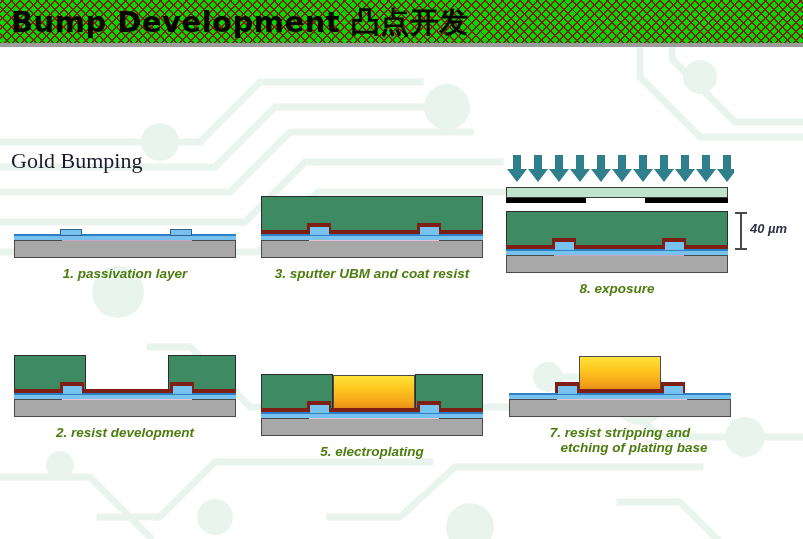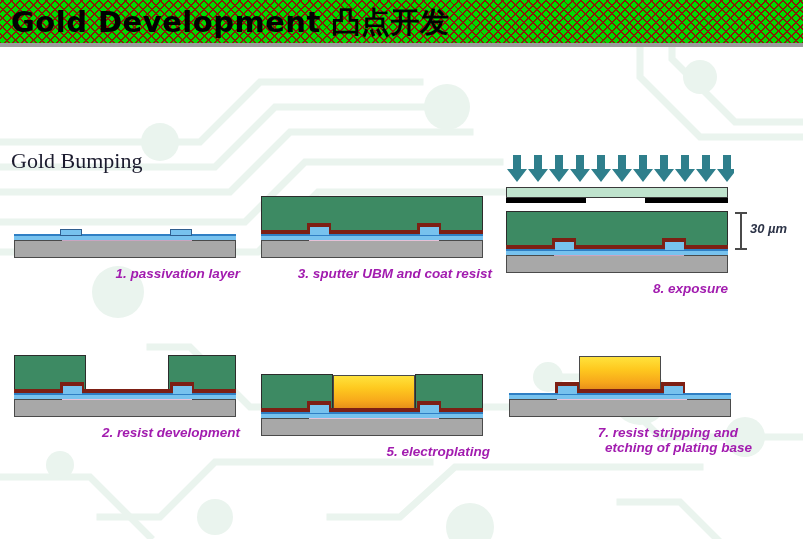--- a/index.html
+++ b/index.html
@@ -54,24 +54,24 @@
     font-family:"Liberation Serif",serif;
     font-size:22px;color:#1b1b2e;
     z-index:3;white-space:nowrap;
   }
 
   
   .step{position:absolute;z-index:3;}
   .stack{position:relative;}
   .cap{
     position:absolute;
-    text-align:right;
+    text-align:center;
     font-size:13.5px;
     font-weight:bold;font-style:italic;
-    color:#a21caf;
+    color:#4d7c0f;
     line-height:15px;
     white-space:nowrap;
     z-index:4;
   }
 
   
   .lyr{position:absolute;box-sizing:border-box;}
   .substrate{background:#a8a8a8;border:1px solid #4a4a4a;}
   .metal{background:#c9a5c0;}
   .metal-lt{background:#e6c2d8;}
@@ -128,21 +128,21 @@
     <circle cx="215" cy="470" r="18"></circle>
     <circle cx="470" cy="480" r="24"></circle>
     <circle cx="60" cy="418" r="14"></circle>
   </g>
 </svg>
 </div>
 
 <div id="title-bar">
   <div id="title-hatch"></div>
 </div>
-<div id="title-text">Gold Development 凸点开发</div>
+<div id="title-text">Bump Development 凸点开发</div>
 <div id="title-underline"></div>
 
 <div id="section-heading">Gold Bumping</div>
 
 <div class="step" style="left:14px;top:228px;width:222px;height:50px;">
   <div class="stack" style="width:222px;height:30px;">
 
     <div class="lyr substrate" style="left:0;top:12px;width:222px;height:18px;"></div>
 
     <div class="lyr metal" style="left:48px;top:8px;width:130px;height:5px;"></div>
@@ -243,21 +243,21 @@
 
   <div id="dim-group" style="left:232px;top:56px;width:14px;height:40px;">
     <svg width="14" height="40" viewBox="0 0 14 40" xmlns="http://www.w3.org/2000/svg">
       <g stroke="#4a4a4a" stroke-width="2" fill="none">
         <line x1="1" y1="2" x2="13" y2="2"></line>
         <line x1="7" y1="2" x2="7" y2="38"></line>
         <line x1="1" y1="38" x2="13" y2="38"></line>
       </g>
     </svg>
   </div>
-  <div id="dim-label" style="left:248px;top:66px;">30 µm</div>
+  <div id="dim-label" style="left:248px;top:66px;">40 µm</div>
 
   <div class="cap" style="left:4px;top:126px;width:222px;">8. exposure</div>
 </div>
 
 <div class="step" style="left:14px;top:355px;width:228px;height:82px;">
   <div class="stack" style="width:228px;height:62px;">
 
     <div class="lyr resist" style="left:0;top:0;width:72px;height:36px;"></div>
     <div class="lyr resist" style="left:154px;top:0;width:68px;height:36px;"></div>
 

